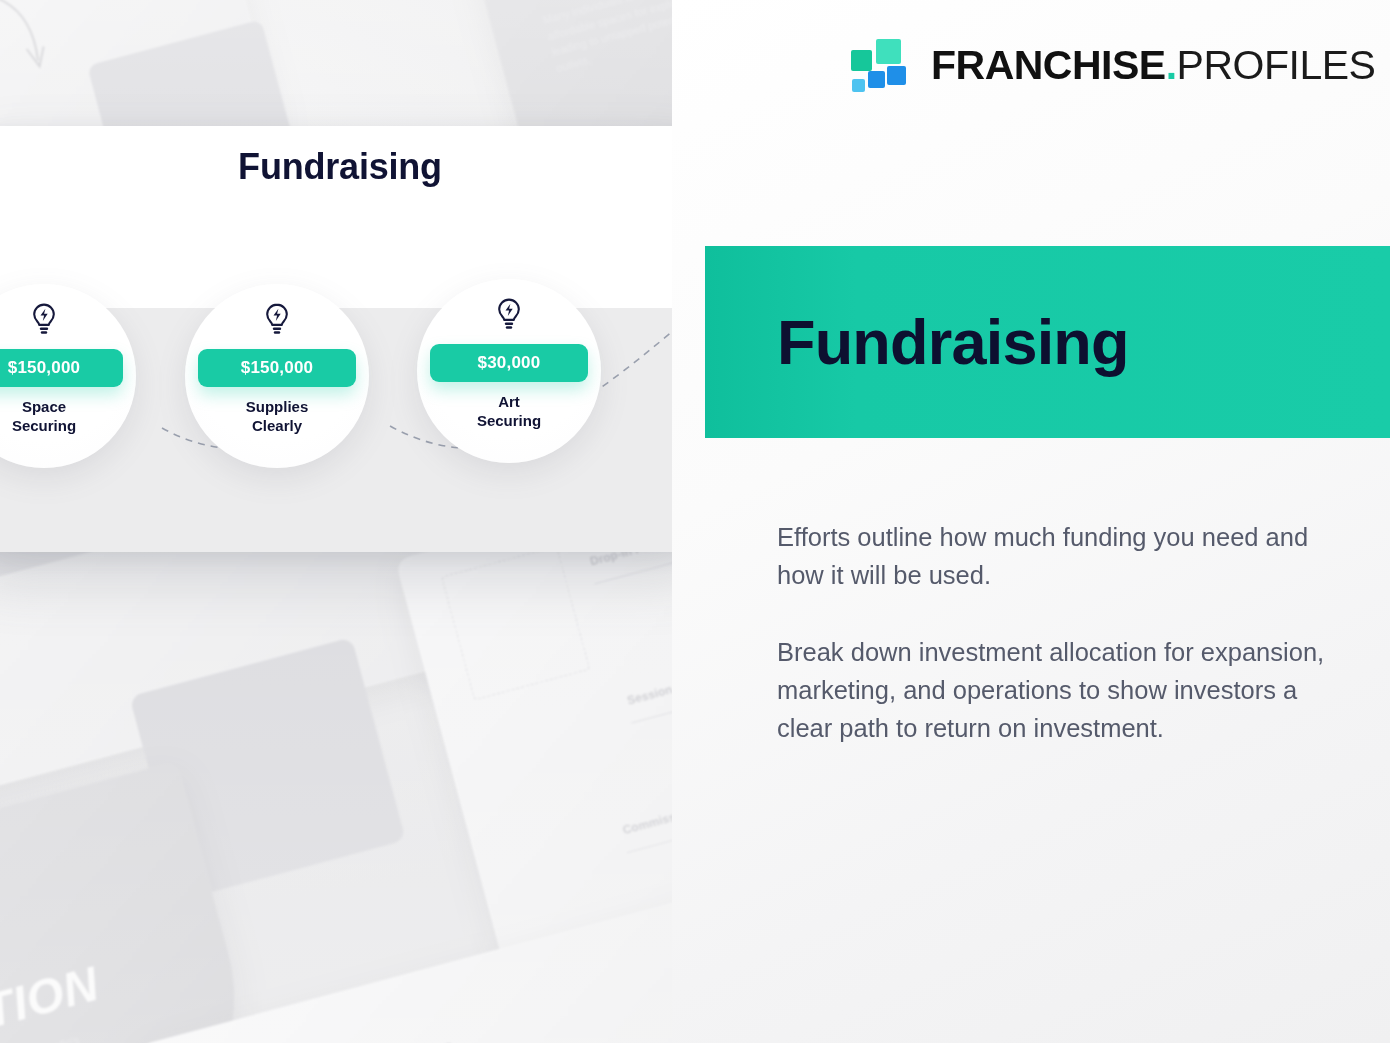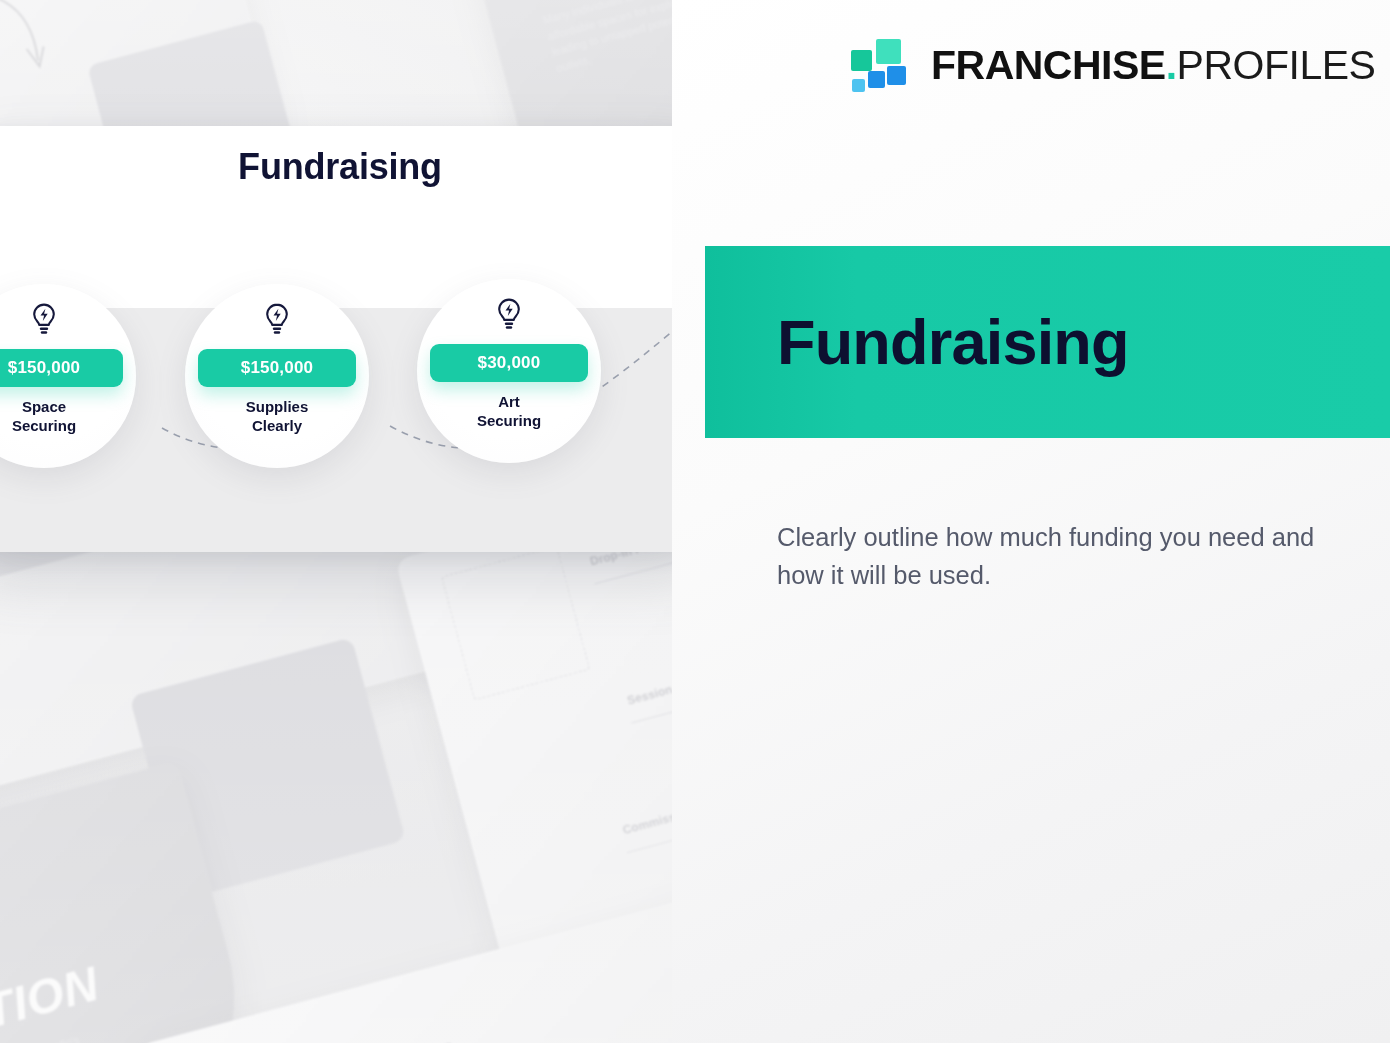--- a/index.html
+++ b/index.html
@@ -255,17 +255,18 @@
         <i style="left:18px; top:33px; width:17px; height:17px; background:#1f8fe8;"></i>
         <i style="left:2px;  top:41px; width:13px; height:13px; background:#4ec3f0;"></i>
       </span>
       <span class="logo-text"><span>FRANCHISE</span><span class="dot">.</span><span class="thin">PROFILES</span></span>
     </div>
 
     <div class="banner"></div>
     <div class="banner-title">Fundraising</div>
 
     <div class="copy">
-      <p>Clearly outline how much funding you need and how it will be used.</p>
+      <p>Efforts outline how much funding you need and how it will be used.</p>
+      <p>Break down investment allocation for expansion, marketing, and operations to show investors a clear path to return on investment.</p>
     </div>
   </div>
 
 </div>
 
 </body></html>

